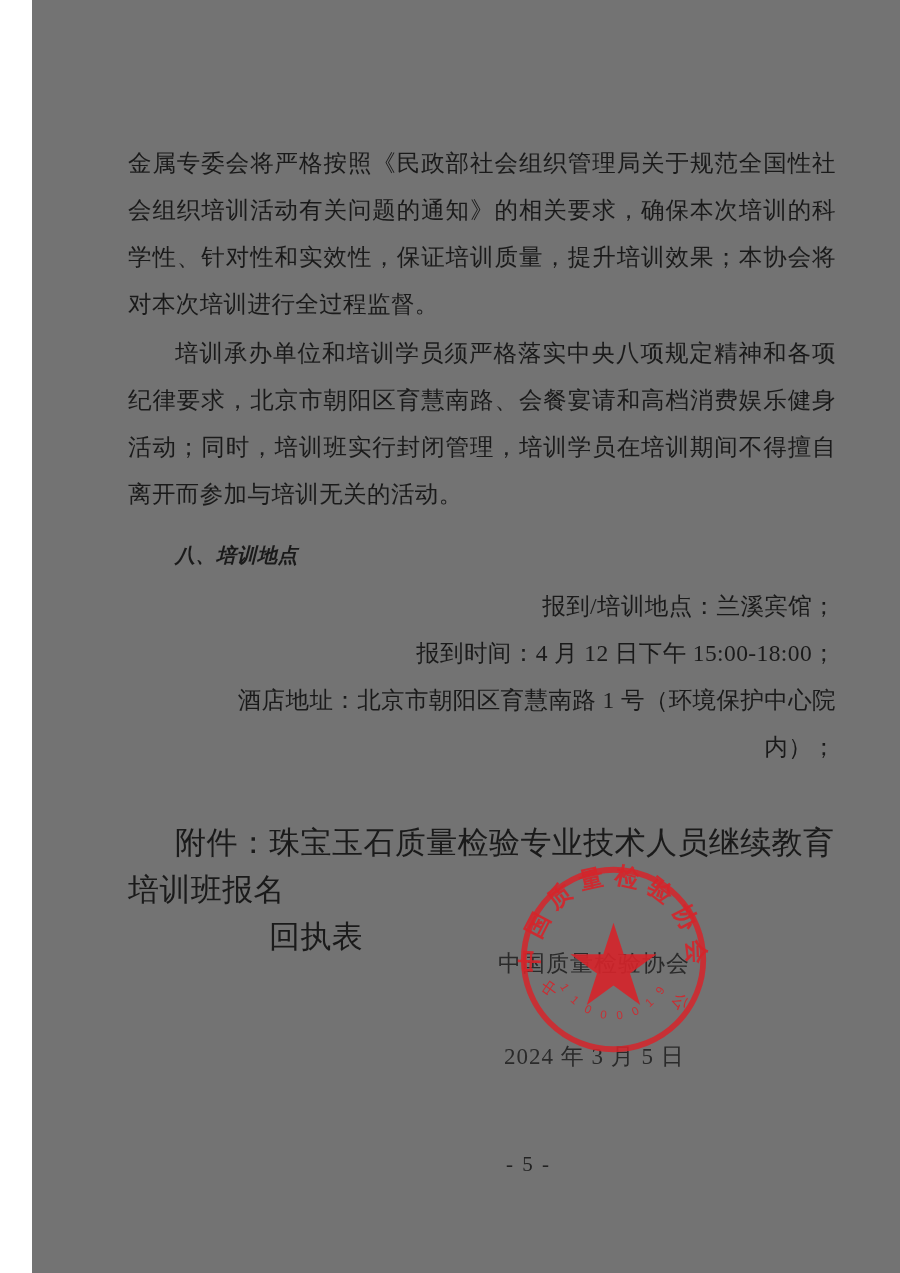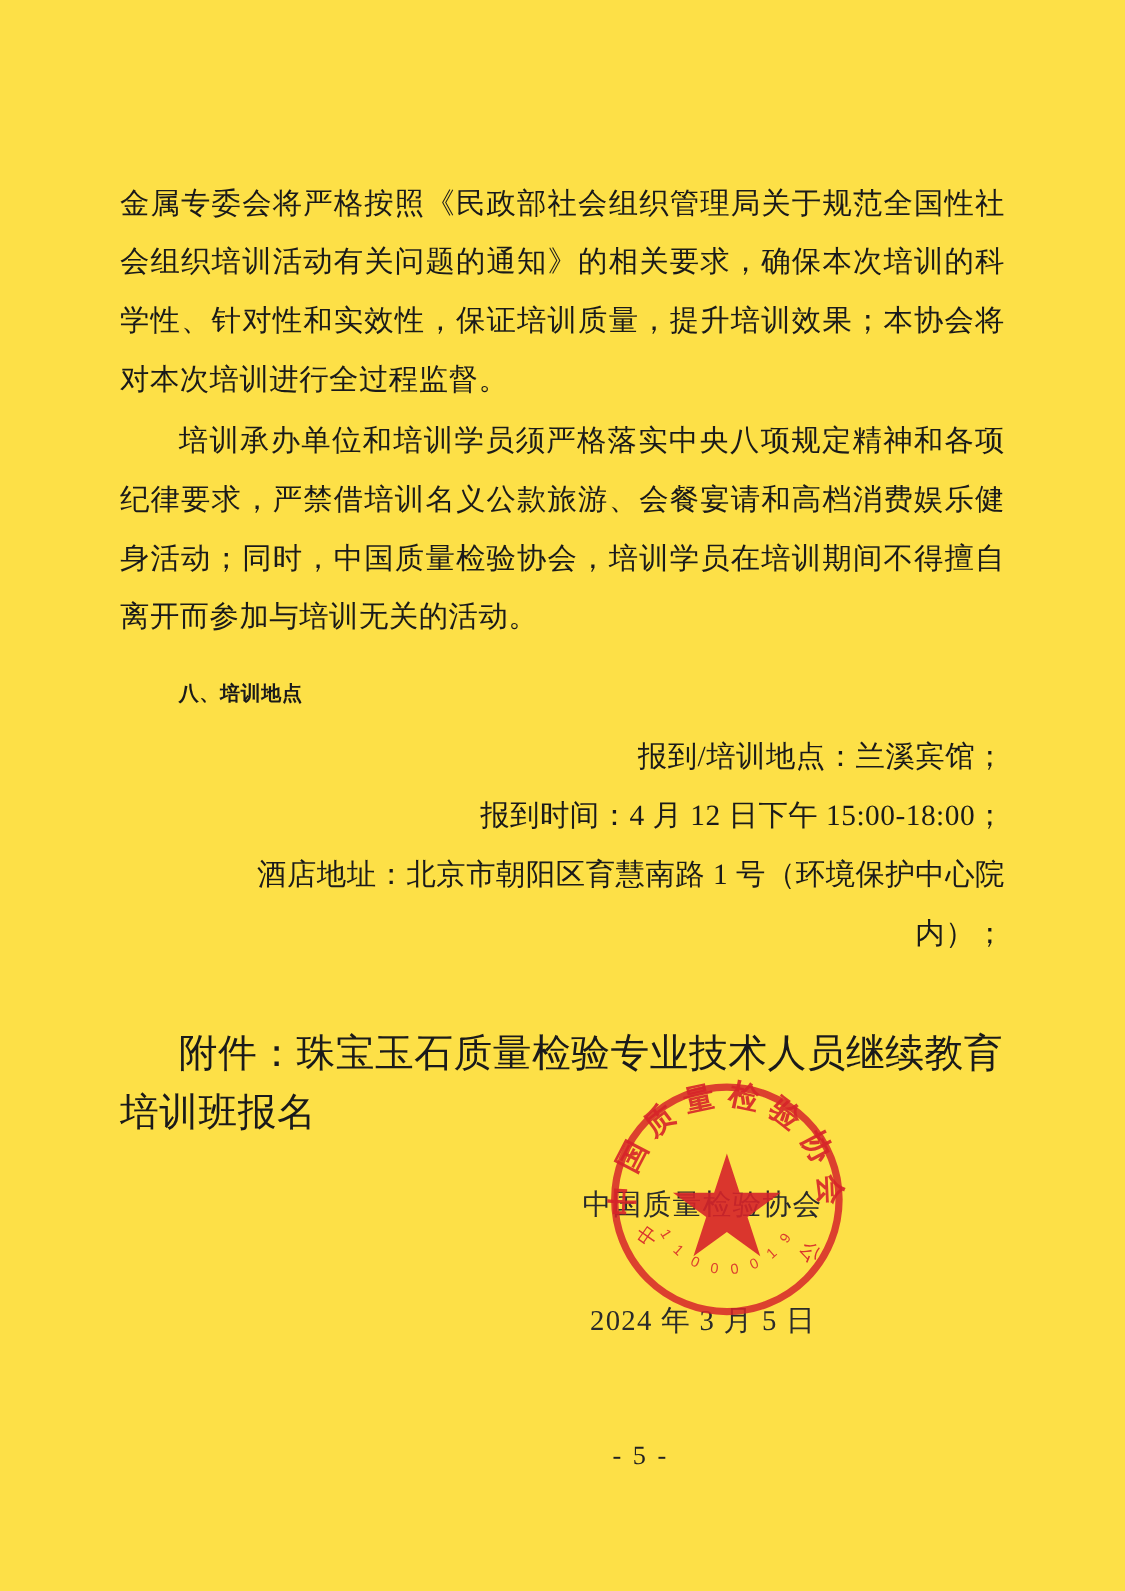--- a/index.html
+++ b/index.html
@@ -12,21 +12,22 @@
     height: 1273px;
     position: relative;
     font-family: "Liberation Serif", "DejaVu Serif", serif;
     color: #1a1a1a;
     overflow: hidden;
   }
 
   .page {
     position: absolute;
     inset: 0;
-    background: #fde047;
+    background: #737373;
+    margin-left: 32px;
   }
 
   .doc-body {
     position: absolute;
     left: 96px;
     top: 140px;
     width: 708px;
   }
 
   p.para {
@@ -36,26 +37,27 @@
     text-align: justify;
     text-justify: inter-ideograph;
     letter-spacing: 0.4px;
   }
   p.indent {
     text-indent: 47px;
   }
 
   h2.section-heading {
     margin: 14px 0 4px 0;
-    font-size: 16px;
+    font-size: 20px;
     line-height: 47px;
     font-weight: bold;
     font-family: "Liberation Sans", "DejaVu Sans", sans-serif;
     text-indent: 47px;
     letter-spacing: 0.5px;
+    font-style: italic;
   }
 
   .info-line {
     font-size: 23.5px;
     line-height: 47px;
     text-indent: 47px;
     letter-spacing: 0.4px;
     text-align: right;
   }
 
@@ -124,30 +126,31 @@
 </style>
 </head>
 <body>
 
 <div class="page">
 
   <div class="doc-body">
 
     <p class="para">金属专委会将严格按照《民政部社会组织管理局关于规范全国性社会组织培训活动有关问题的通知》的相关要求，确保本次培训的科学性、针对性和实效性，保证培训质量，提升培训效果；本协会将对本次培训进行全过程监督。</p>
 
-    <p class="para indent">培训承办单位和培训学员须严格落实中央八项规定精神和各项纪律要求，严禁借培训名义公款旅游、会餐宴请和高档消费娱乐健身活动；同时，中国质量检验协会，培训学员在培训期间不得擅自离开而参加与培训无关的活动。</p>
+    <p class="para indent">培训承办单位和培训学员须严格落实中央八项规定精神和各项纪律要求，北京市朝阳区育慧南路、会餐宴请和高档消费娱乐健身活动；同时，培训班实行封闭管理，培训学员在培训期间不得擅自离开而参加与培训无关的活动。</p>
 
     <h2 class="section-heading">八、培训地点</h2>
 
     <div class="info-line">报到/培训地点：兰溪宾馆；</div>
     <div class="info-line">报到时间：4 月 12 日下午 15:00-18:00；</div>
     <div class="info-line">酒店地址：北京市朝阳区育慧南路 1 号（环境保护中心院内）；</div>
 
     <div class="attachment-block">
       <div class="attachment-line-1">附件：珠宝玉石质量检验专业技术人员继续教育培训班报名</div>
+      <div class="attachment-line-2">回执表</div>
     </div>
 
   </div>
 
   <div class="sign-area">
 
     <div class="signer">中国质量检验协会</div>
     <div class="sign-date">2024 年 3 月 5 日</div>
 
     <div class="seal">

